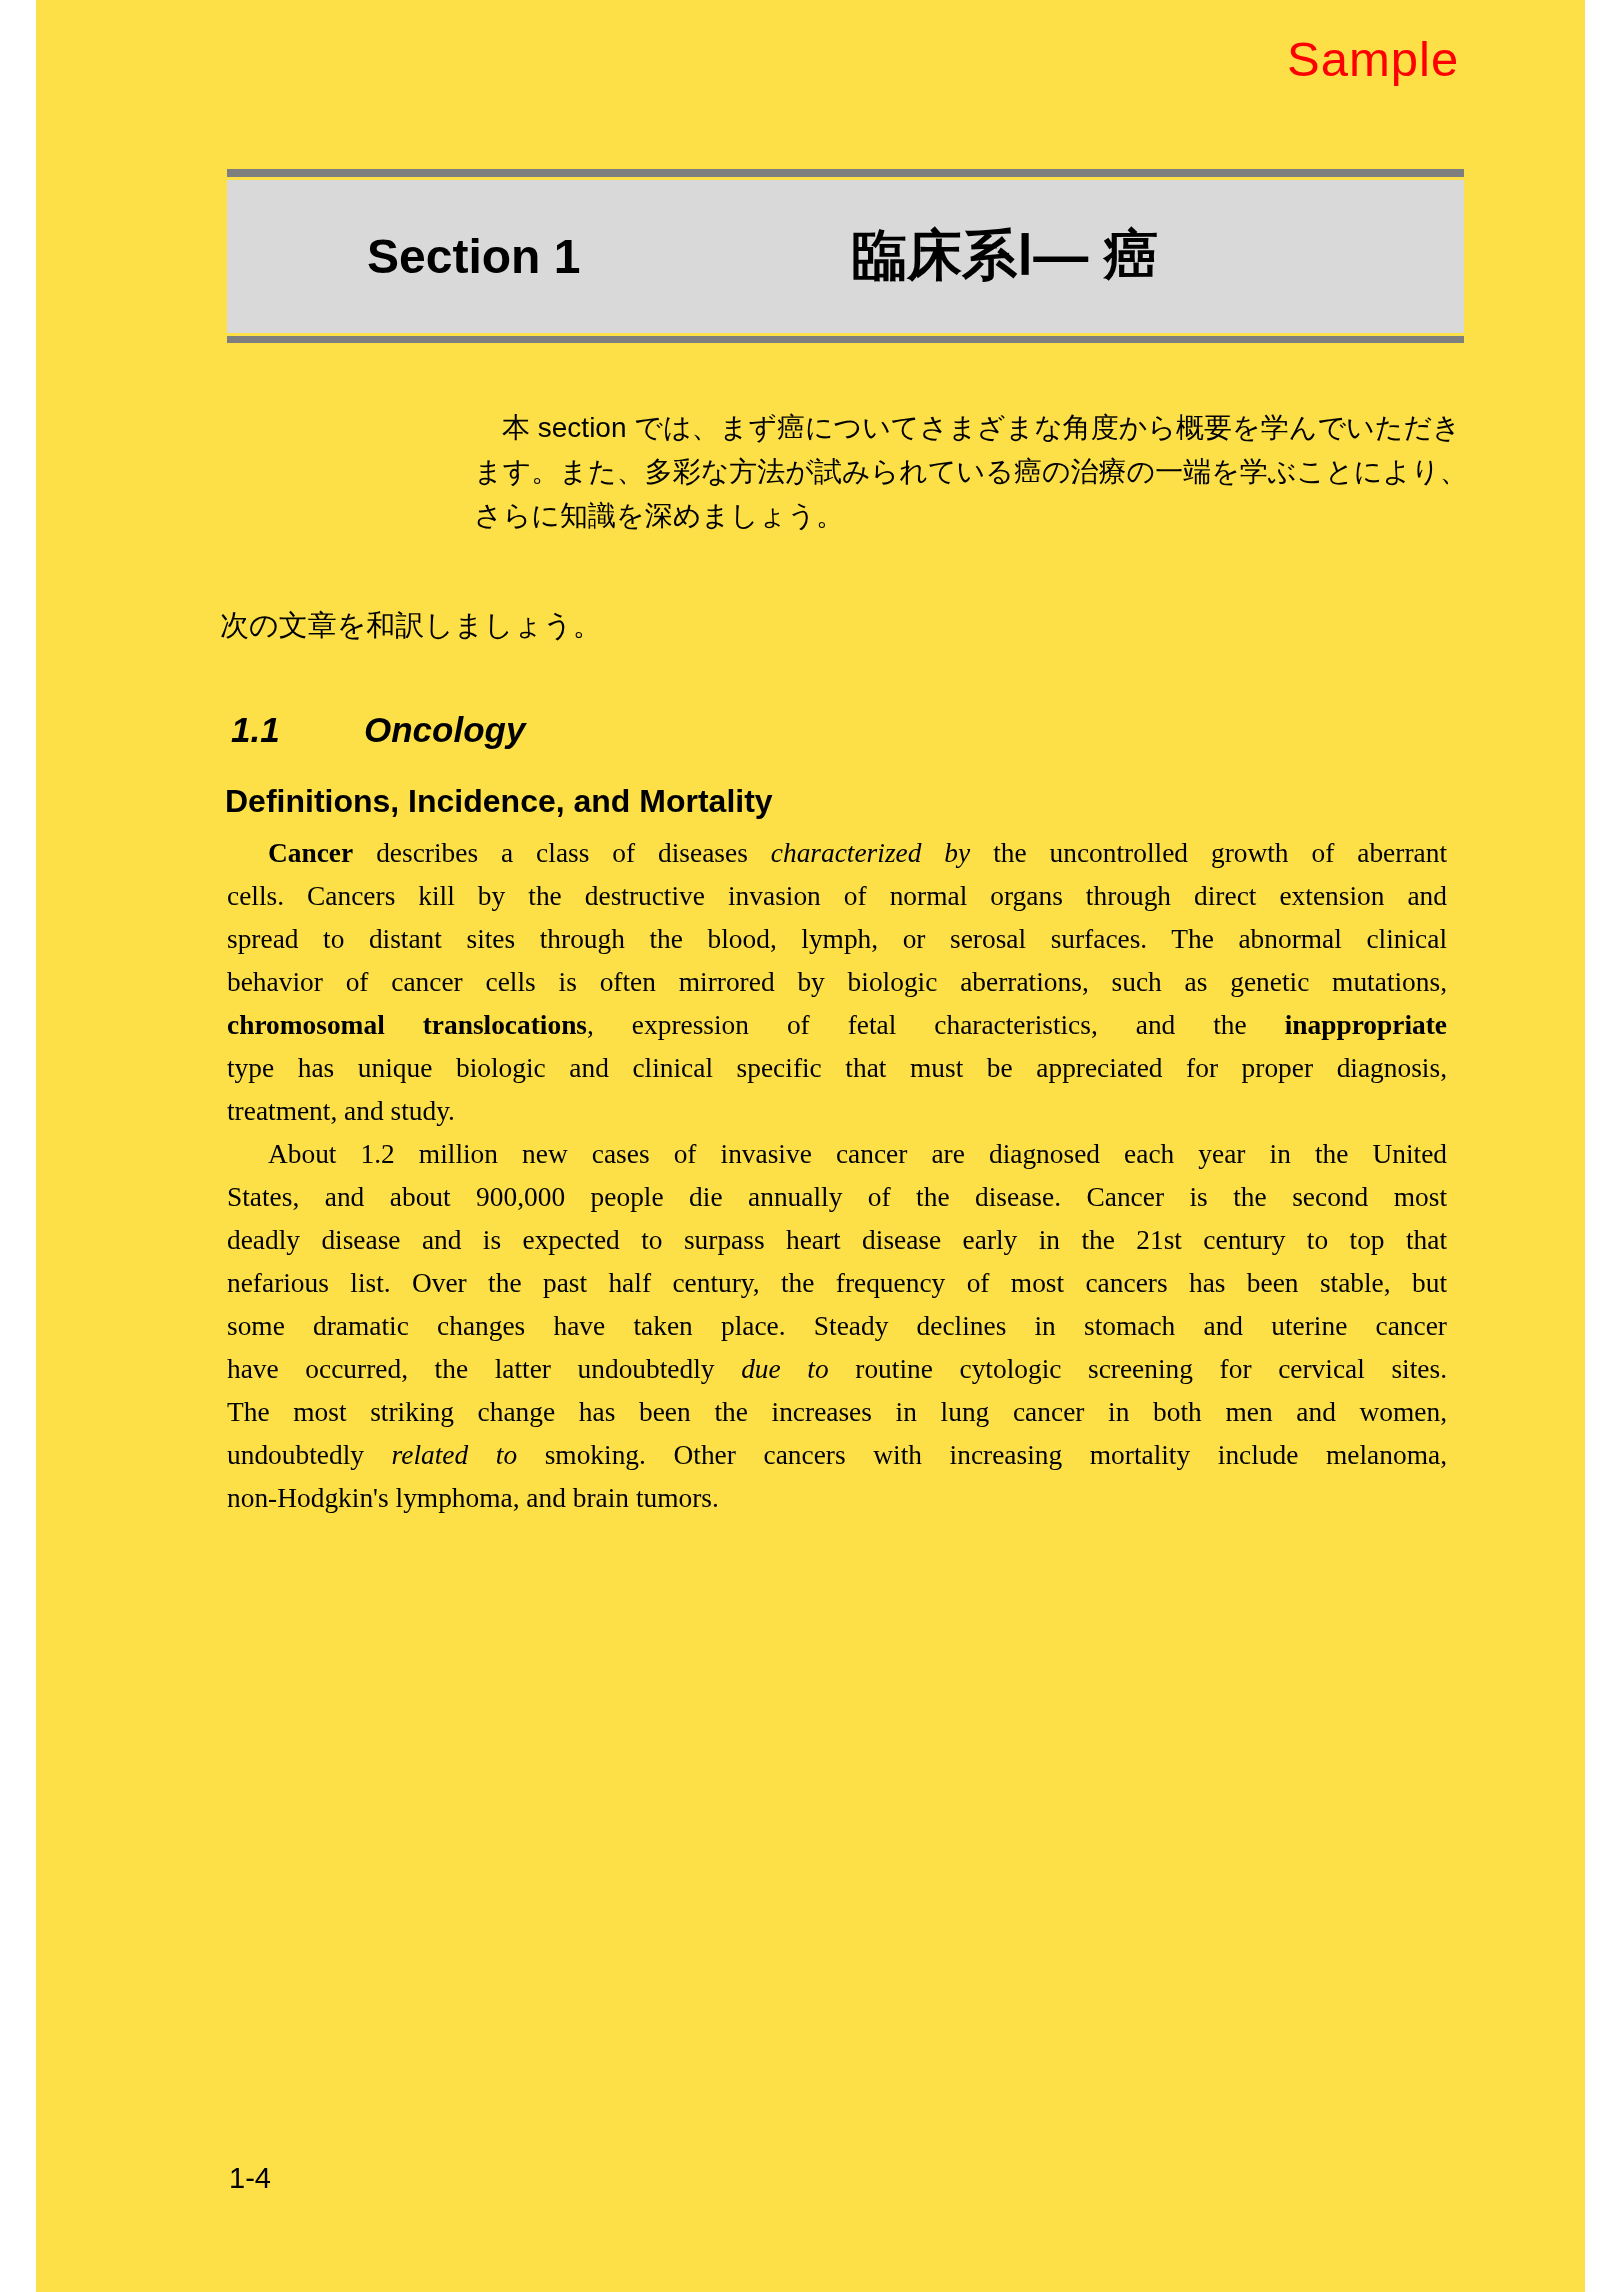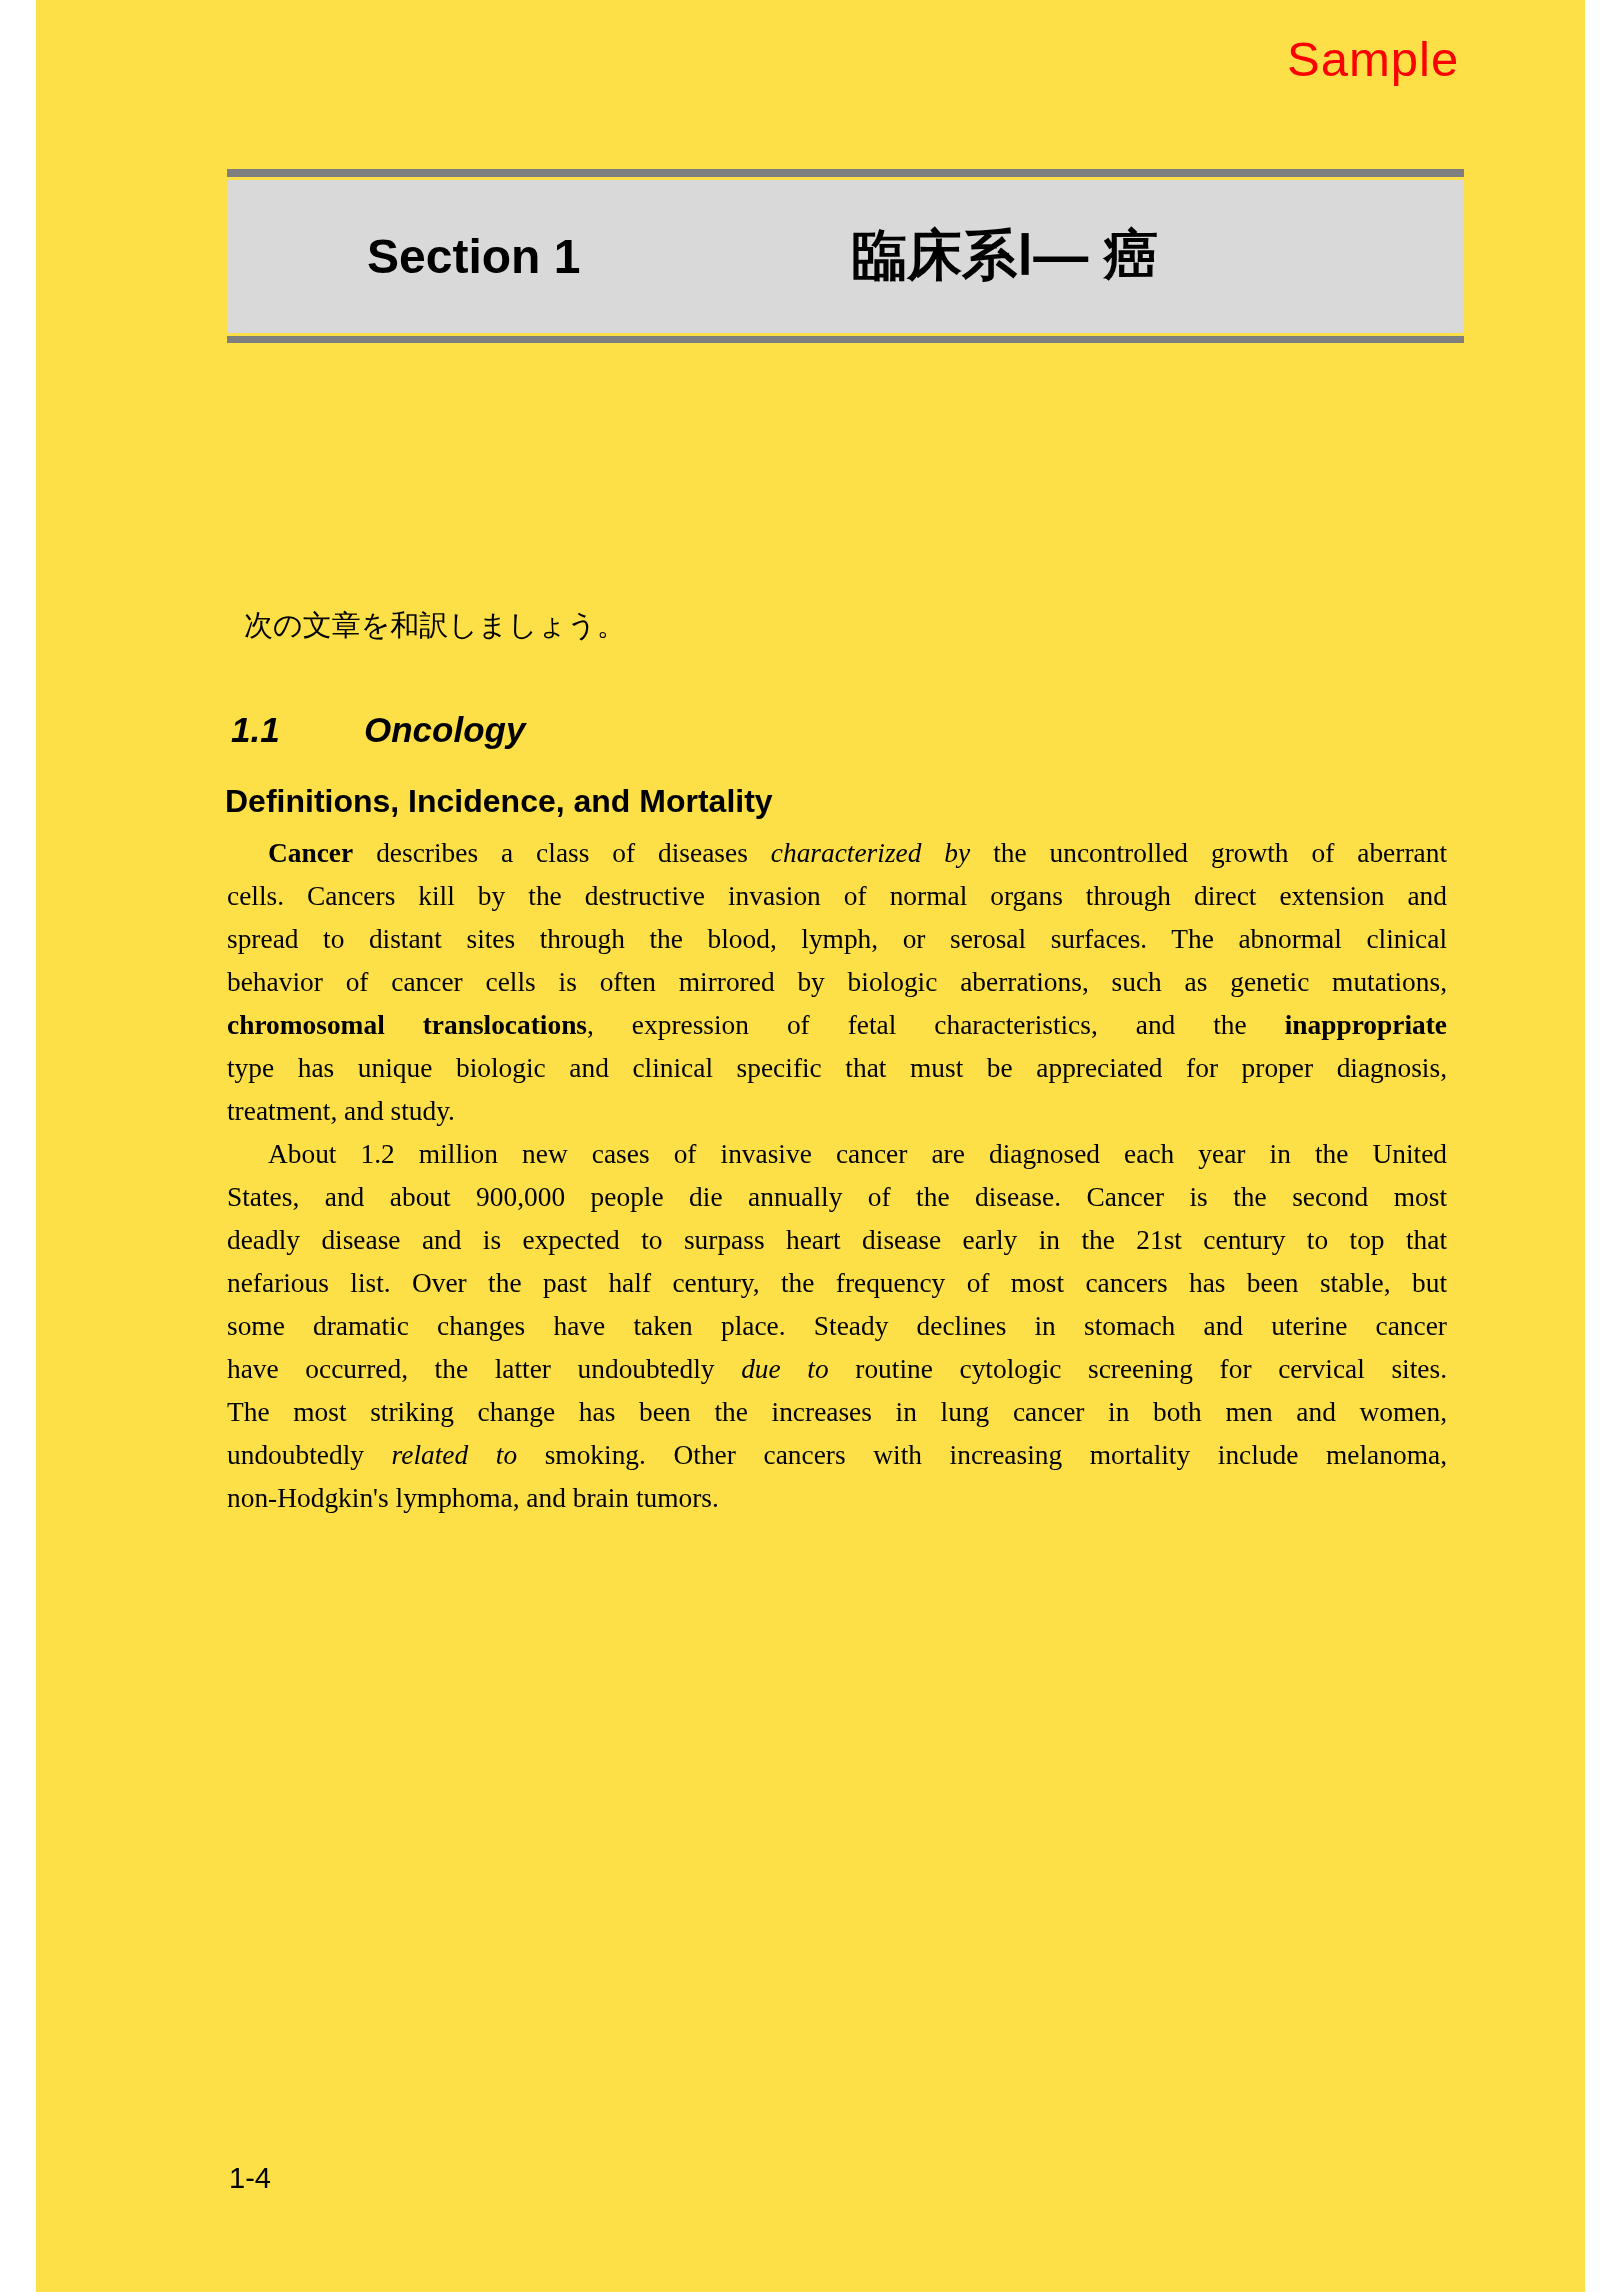--- a/index.html
+++ b/index.html
@@ -69,21 +69,21 @@
     font-family: "Liberation Sans", sans-serif;
     font-size: 28px;
     line-height: 44px;
   }
   .intro-line { white-space: nowrap; }
   .intro-line.indent { padding-left: 28px; }
 
   
   .instruction {
     position: absolute;
-    left: 208px;
+    left: 184px;
     top: 606px;
     font-family: "Liberation Serif", serif;
     font-size: 29px;
     white-space: nowrap;
   }
 
   
   .heading {
     position: absolute;
     left: 195px;
@@ -143,20 +143,25 @@
 
   <div class="banner-wrap">
     <div class="banner-rule" style="background-color: rgb(127, 127, 127);"></div>
     <div class="banner-box" style="background-color: rgb(217, 217, 217);">
       <span class="section-label">Section 1</span>
       <span class="section-title">臨床系Ⅰ― 癌</span>
     </div>
     <div class="banner-rule" style="background-color: rgb(127, 127, 127);"></div>
   </div>
 
+  <div class="intro">
+      <div class="intro-line indent">本 section では、まず癌についてさまざまな角度から概要を学んでいただき</div>
+      <div class="intro-line">ます。また、多彩な方法が試みられている癌の治療の一端を学ぶことにより、</div>
+      <div class="intro-line">さらに知識を深めましょう。</div>
+    </div>
 
   <div class="instruction">次の文章を和訳しましょう。</div>
 
   <div class="heading">
     <span class="num">1.1</span>
     <span class="ttl">Oncology</span>
   </div>
 
   <div class="subheading">Definitions, Incidence, and Mortality</div>
 

